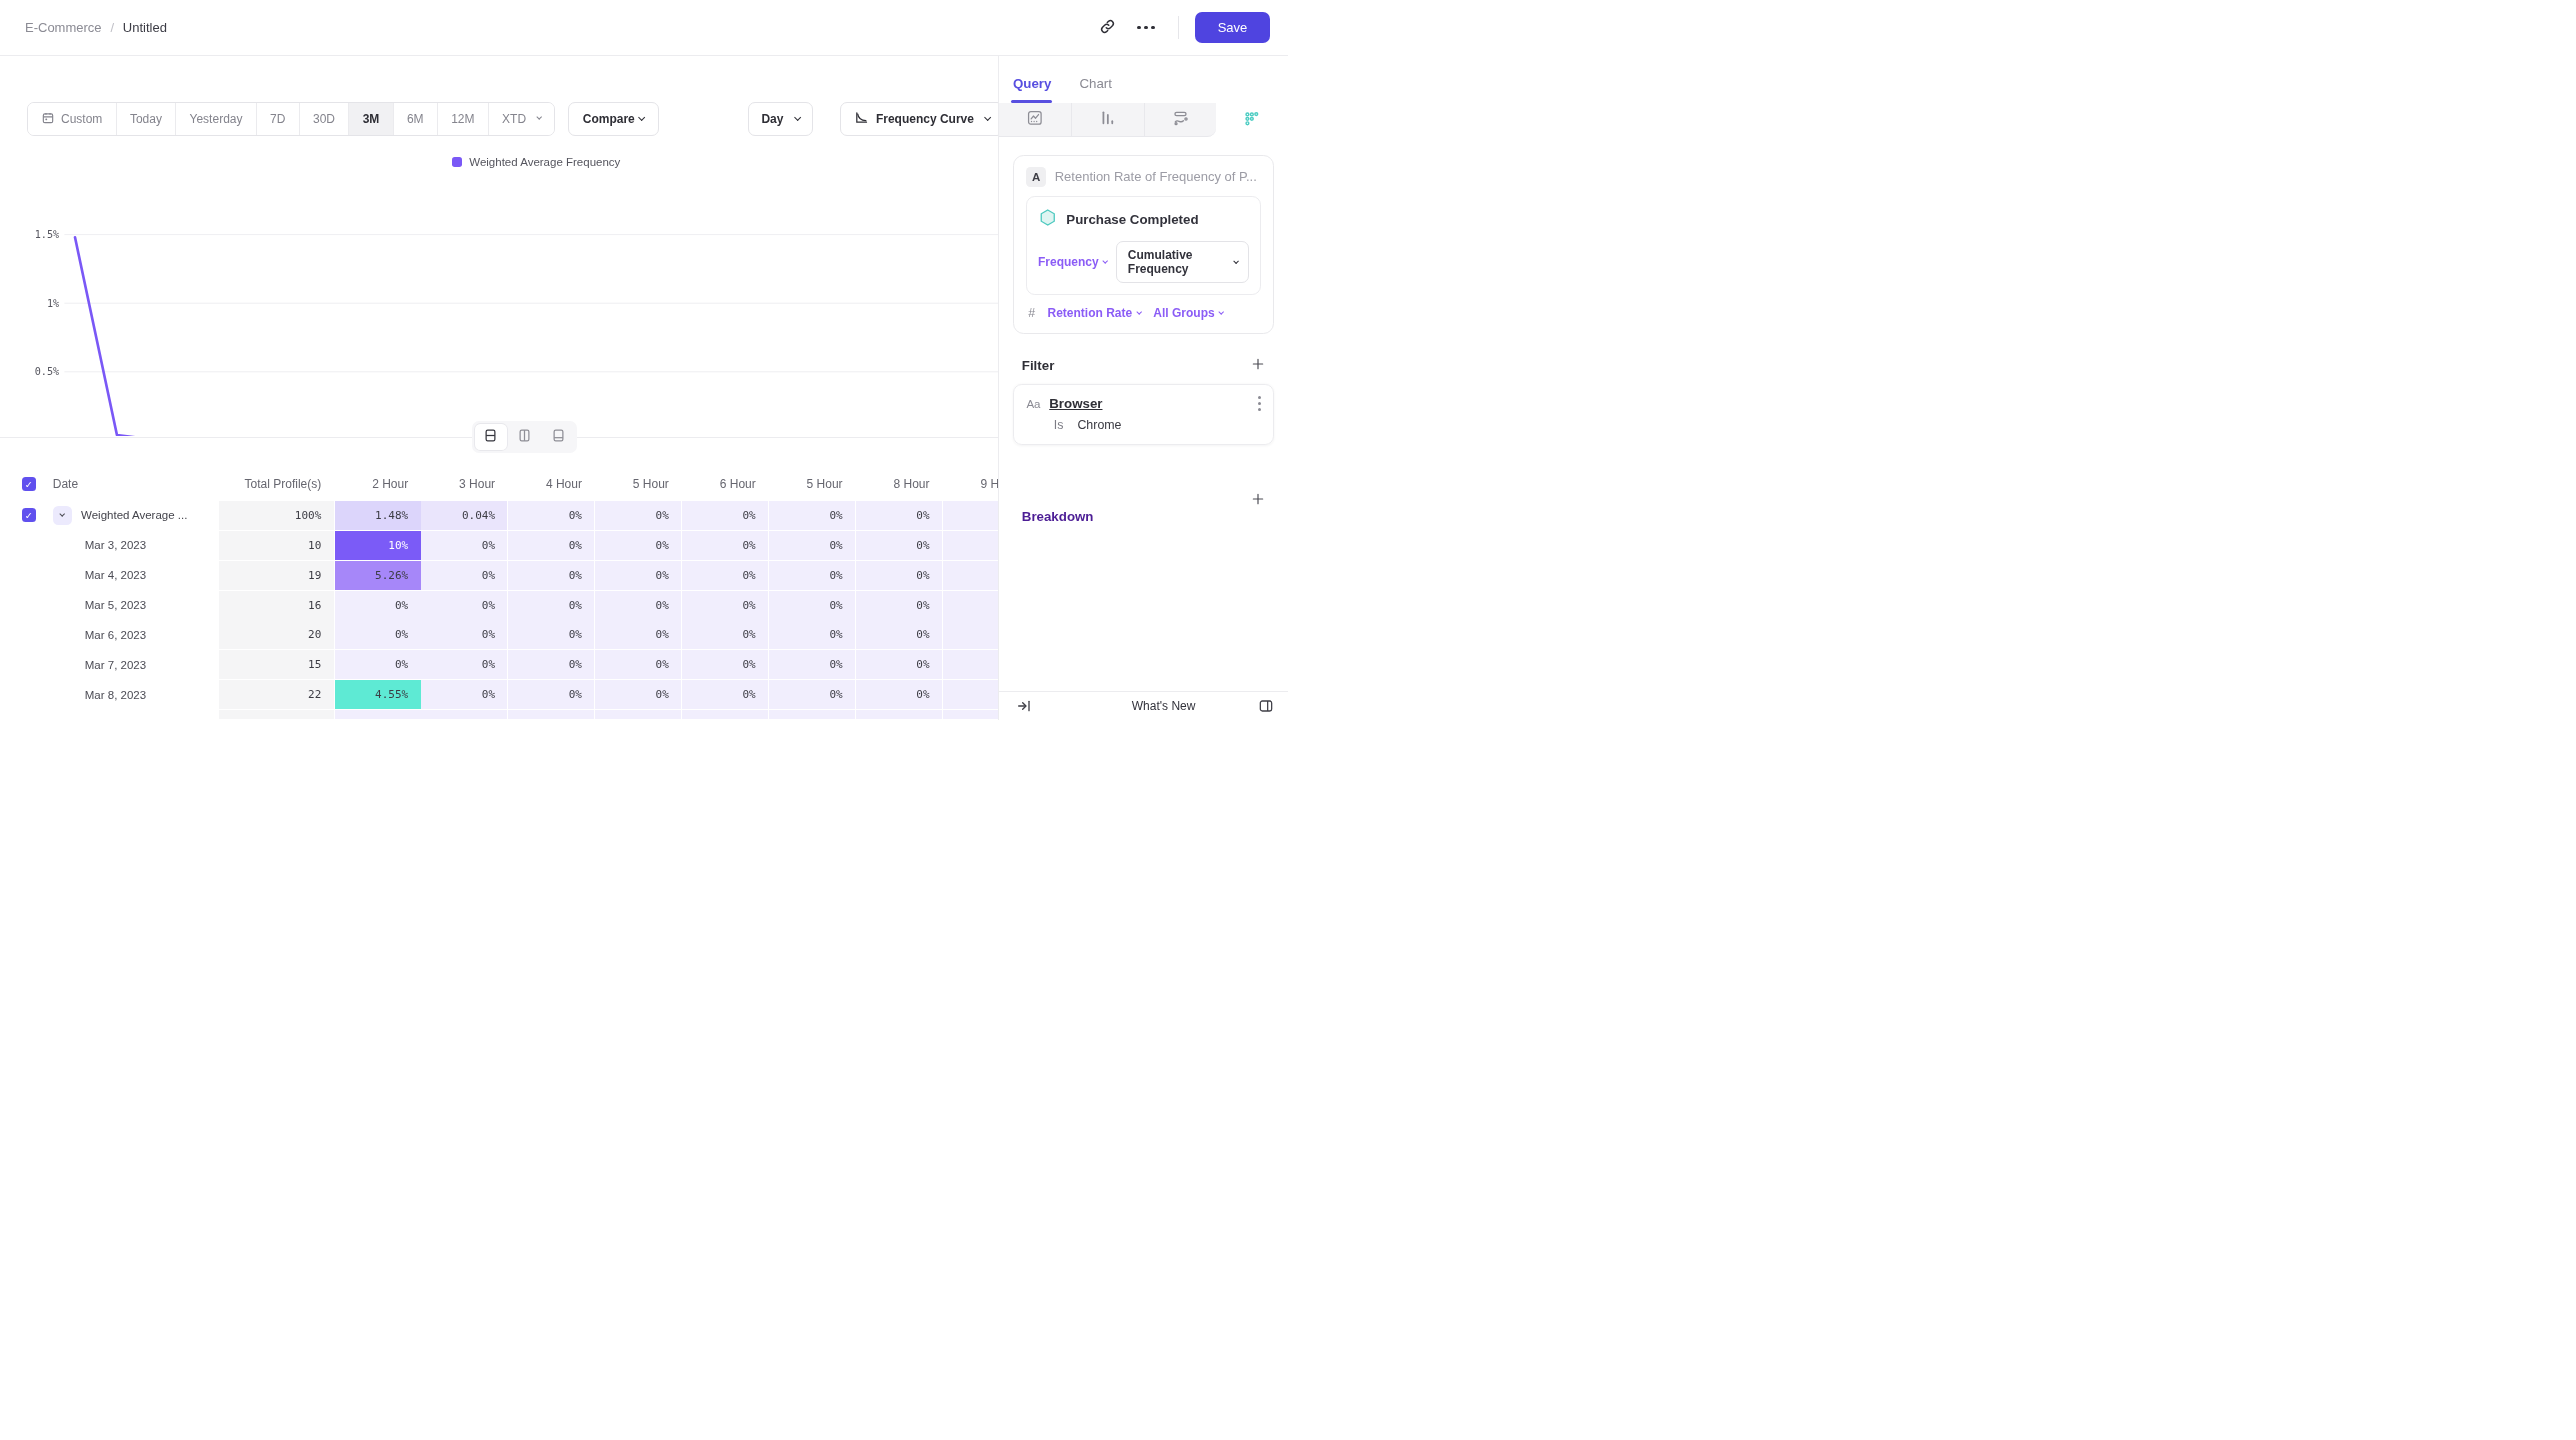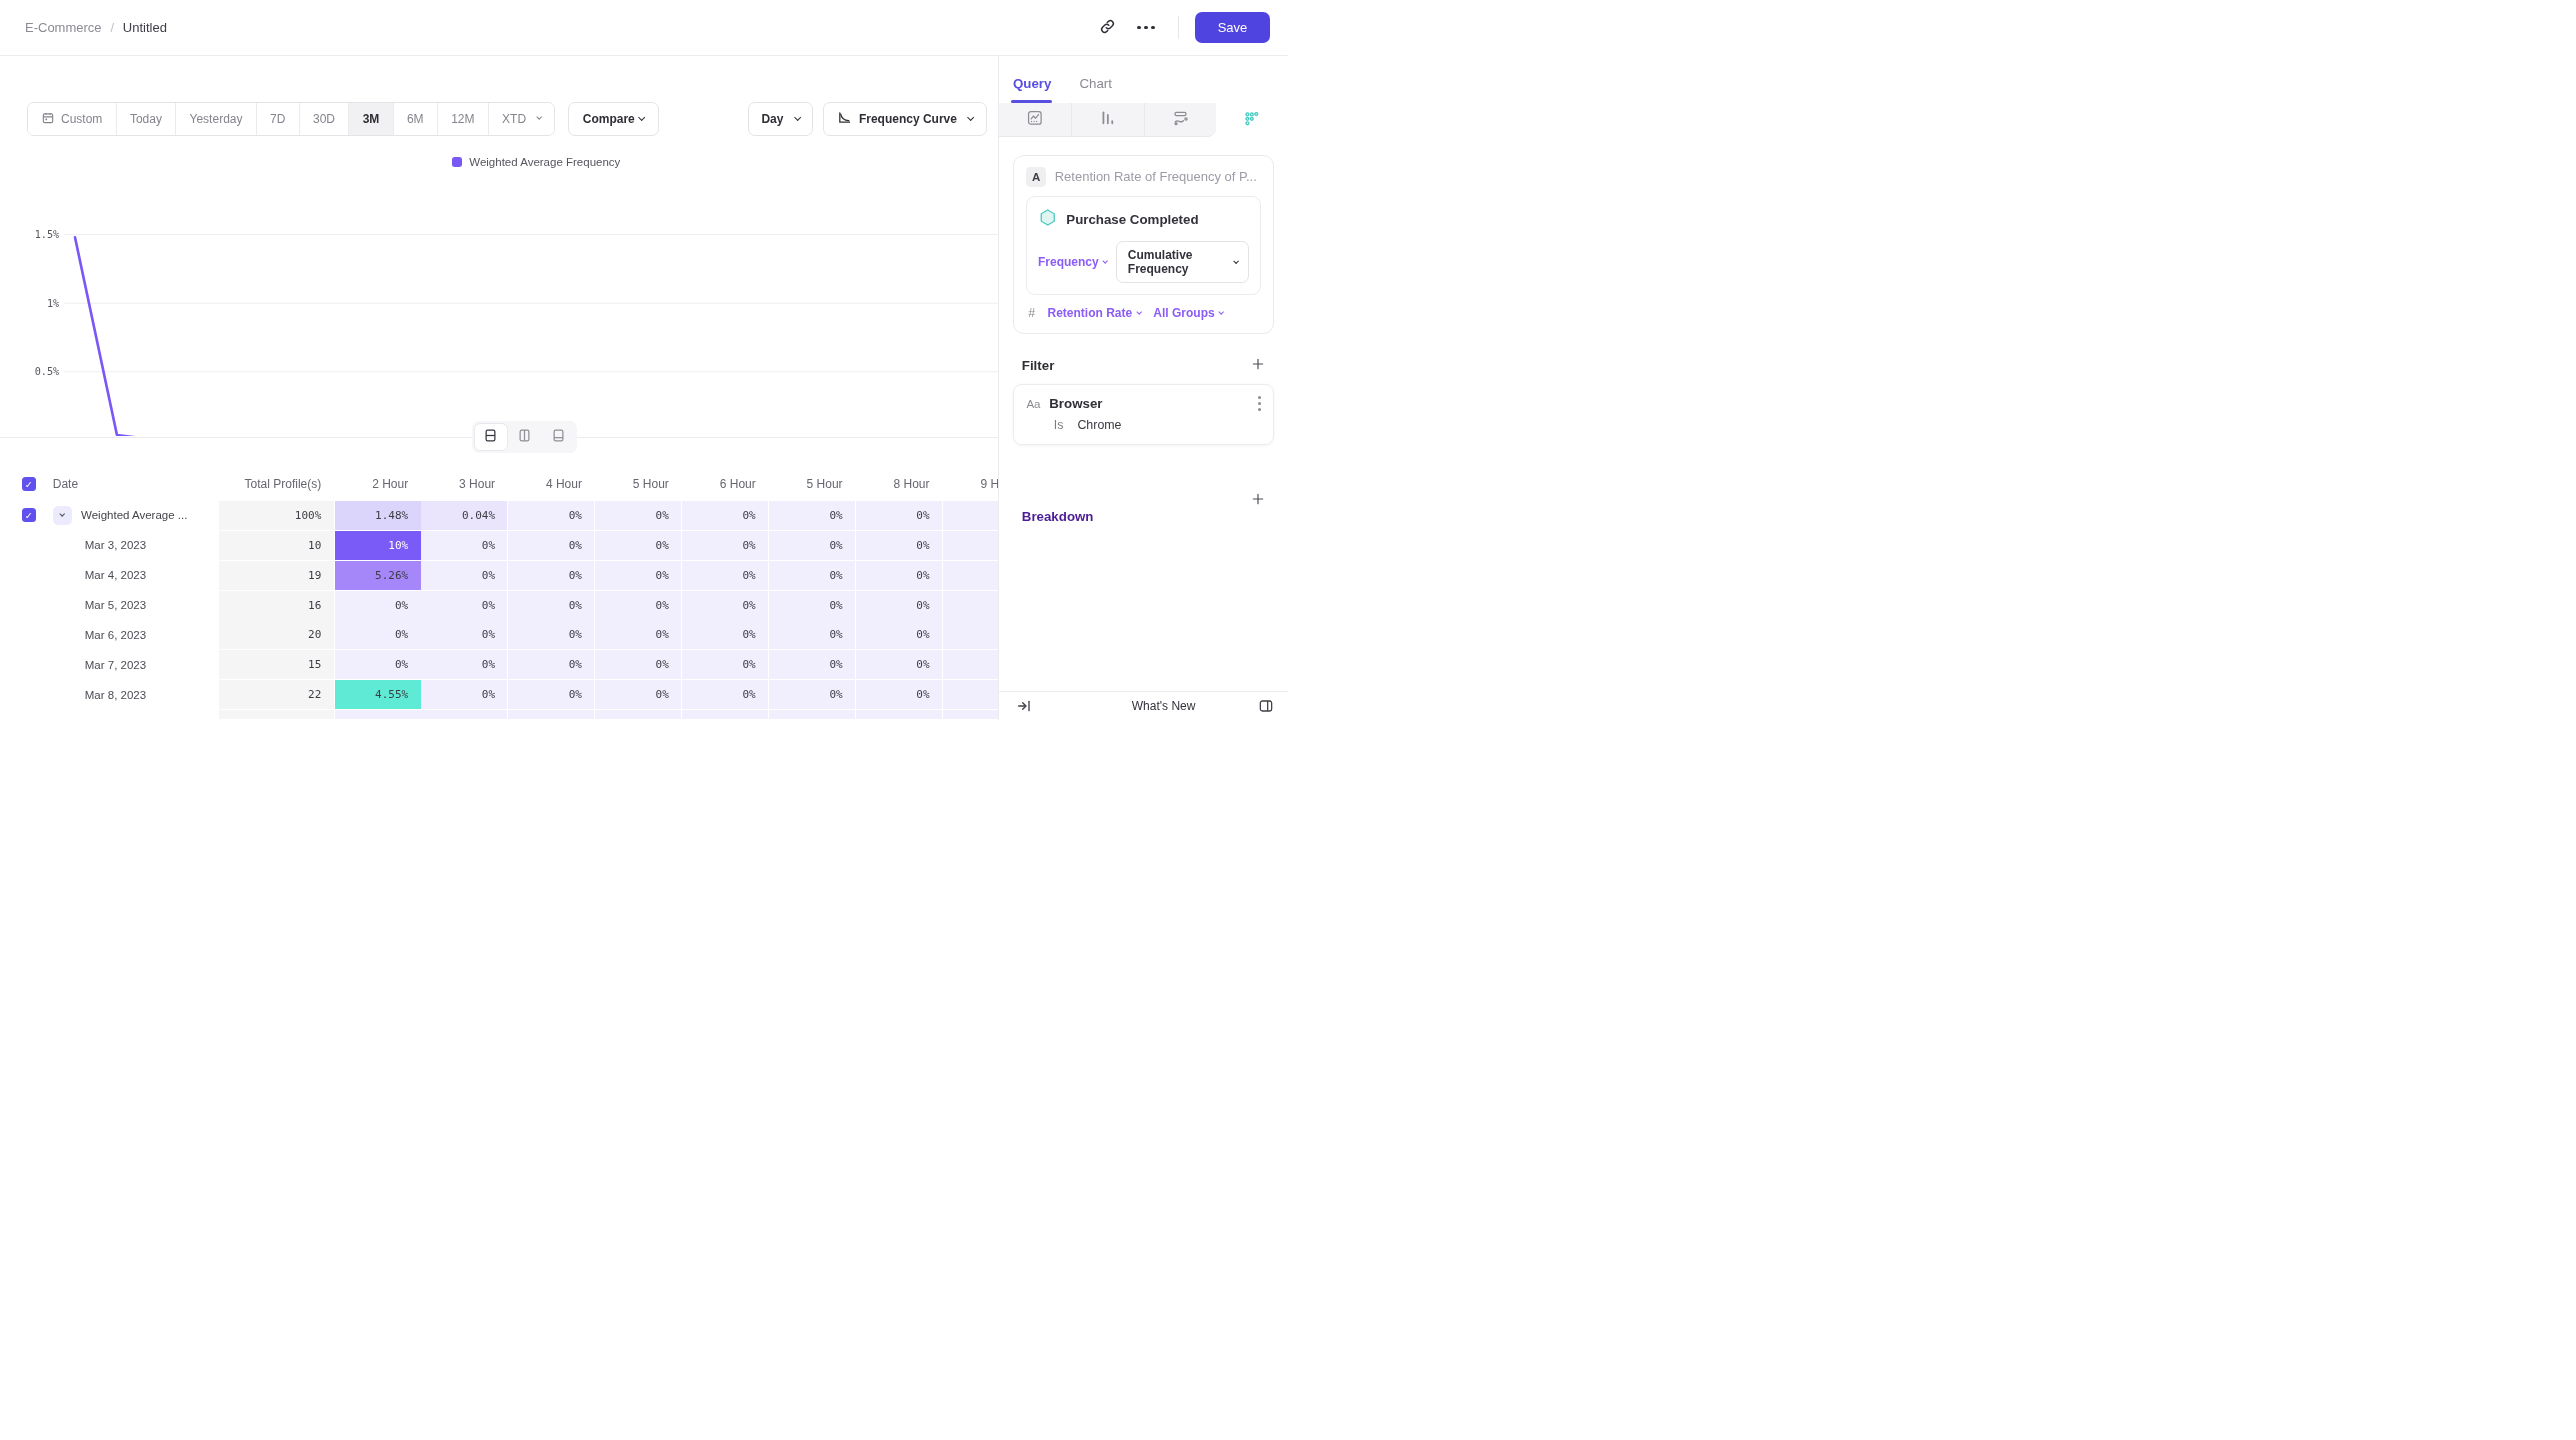--- a/index.html
+++ b/index.html
@@ -27,21 +27,21 @@
 
   
   .toolbar { position:absolute; left:26.5px; top:46px; height:34px; display:flex; }
   .seg-group { display:flex; border:0.9px solid #e4e4e8; border-radius:7px; overflow:hidden; background:#fff; height:34px; }
   .seg { display:flex; align-items:center; gap:6.2px; padding:0 13.3px; font-size:12px; color:#84848d;
     border-right:0.9px solid #ebebee; cursor:pointer; white-space:nowrap; background:#fff; }
   .seg:last-child { border-right:none; }
   .seg.sel { background:#f1f1f3; color:#2e2e35; font-weight:700; }
   .compare-btn { margin-left:12.4px; border:0.9px solid #e4e4e8; border-radius:7px; background:#fff;
     display:flex; align-items:center; padding:12px 14px; font-size:12px; color:#2e2e35; font-weight:600; cursor:pointer; }
-  .right-tools { position:absolute; left:748px; top:46px; height:34px; display:flex; gap:10px; }
+  .right-tools { position:absolute; left:748px; top:46px; height:34px; display:flex; gap:27px; }
   .tool-btn { border:0.9px solid #e4e4e8; border-radius:7px; background:#fff; display:flex; align-items:center;
     gap:7px; padding:0 12.4px; font-size:12px; color:#2e2e35; font-weight:600; cursor:pointer; white-space:nowrap; }
   .chev { display:inline-block; width:5.3px; height:5.3px; border-right:1.5px solid currentColor;
     border-bottom:1.5px solid currentColor; transform:rotate(45deg); margin-left:4.4px; margin-top:-2.7px; }
   .chev.small { width:4.4px; height:4.4px; }
 
   
   .legend { position:absolute; left:74px; top:100px; width:924px; display:flex; justify-content:center;
     align-items:center; gap:7px; font-size:11.5px; color:#55555e; }
   .legend-swatch { width:10.6px; height:10.6px; border-radius:2.7px; }
@@ -112,21 +112,21 @@
 
   .section-head { display:flex; align-items:center; margin:23px 14px 0 14px; padding:0 8.8px; }
   .section-head .t { font-size:13.3px; font-weight:700; color:#2f2f36; }
   .section-head .t.gray { color:#4c1d95;margin-top:32px; }
   .plus { margin-left:auto; cursor:pointer; color:#4a4a52; }
 
   .fcard { margin:10.6px 14px 0 14px; border:0.9px solid #ececef; border-radius:8.8px;
     box-shadow:0 0.9px 2.7px rgba(20,20,40,.05); padding:10.6px 12.4px 12.4px 12.4px; }
   .fcard-row1 { display:flex; align-items:center; gap:8.8px; }
   .aa { color:#8a8a93; font-size:11.5px; }
-  .fprop { font-size:13.3px; font-weight:700; color:#2f2f36; }
+  .fprop { font-size:13.3px; font-weight:700; color:#2f2f36;text-decoration:underline; }
   .kebab { margin-left:auto; display:flex; flex-direction:column; gap:2.7px; cursor:pointer; }
   .kebab i { width:3.1px; height:3.1px; border-radius:50%; background:#8a8a93; }
   .fcard-row2 { display:flex; gap:14px; margin-top:7px; padding-left:27.4px; }
   .op { color:#7c7c85; font-size:12.4px; }
   .val { color:#3a3a42; font-size:12.4px; }
 
   .panel-footer { position:absolute; left:0; bottom:0; width:290px; height:29px; border-top:0.9px solid #ececef;
     display:flex; align-items:center; padding:0 10.6px 0 12.4px; }
   .pf-spacer1 { flex:1; }
   .pf-text { font-size:12px; color:#32323b; }

